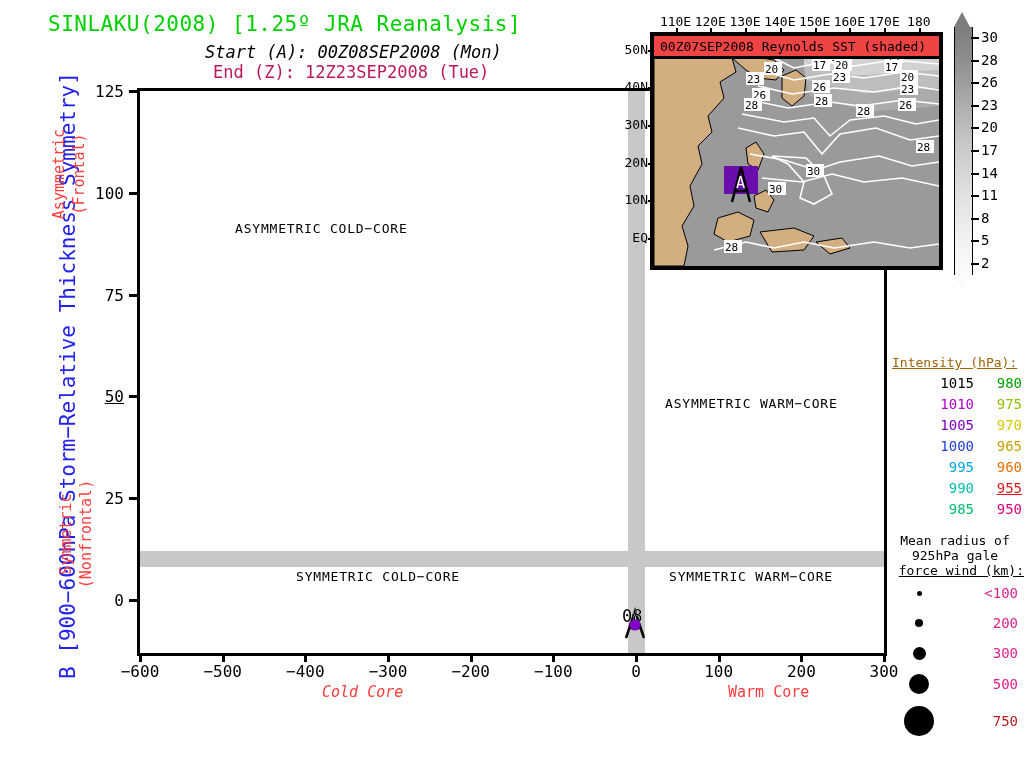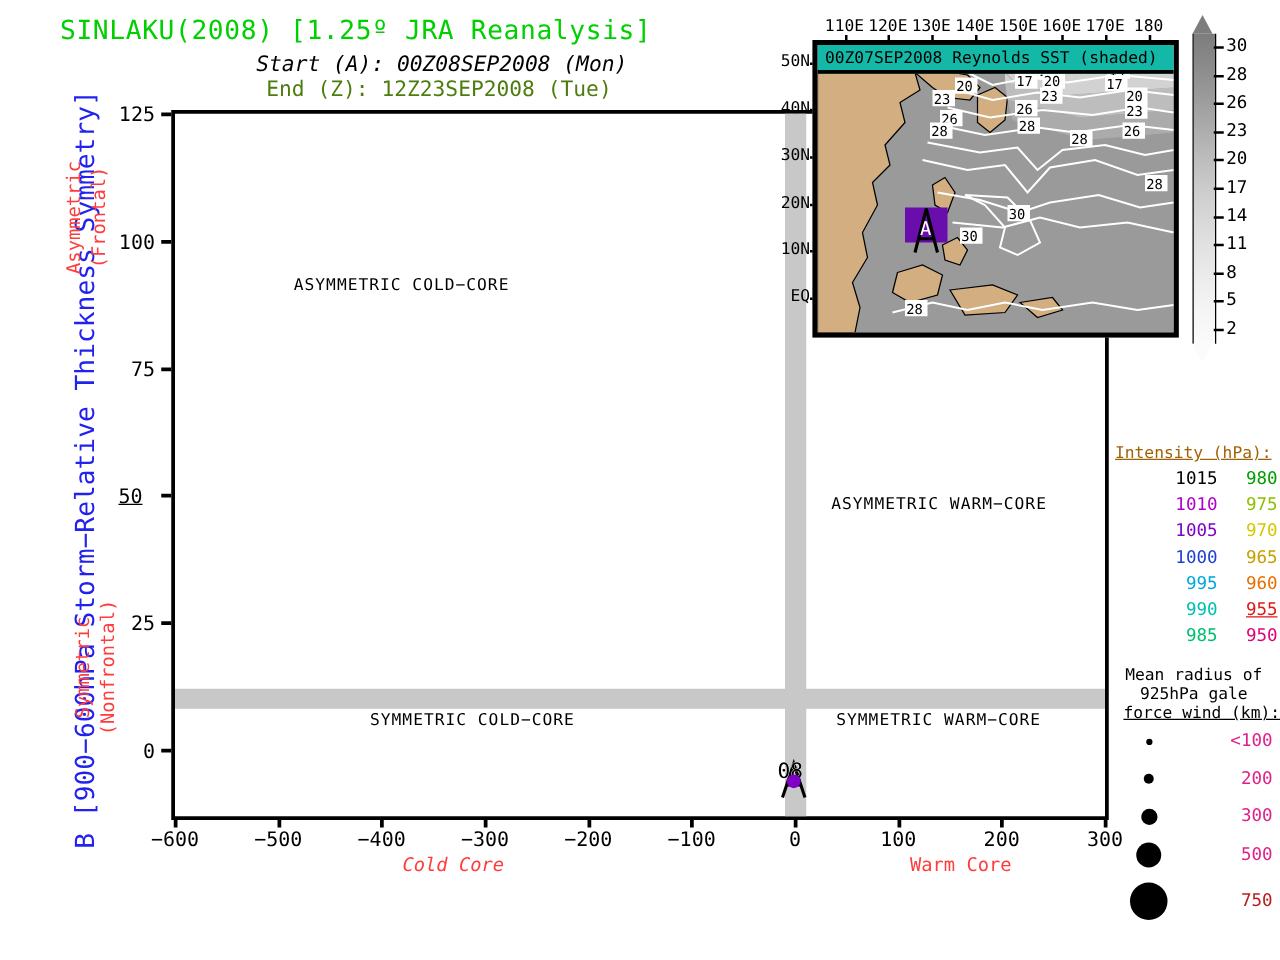--- a/index.html
+++ b/index.html
@@ -6,21 +6,21 @@
   body{width:1024px;height:768px;background:#ffffff;overflow:hidden;
        font-family:"DejaVu Sans Mono","Liberation Mono",monospace;}
   #root{position:relative;width:1024px;height:768px;}
 
   .abs{position:absolute;}
   .nosel{-webkit-user-select:none;user-select:none;}
 
   
   #title-main{left:48px;top:12px;font-size:21px;color:#00d000;letter-spacing:.5px;white-space:nowrap;}
   #title-start{left:205px;top:42px;font-size:17px;color:#000;white-space:nowrap;font-style:italic;}
-  #title-end{left:213px;top:62px;font-size:17px;color:#4d7c0f;white-space:nowrap;}
+  #title-end{left:213px;top:62px;font-size:17px;color:#be185d;white-space:nowrap;}
 
   
   #plot-frame{left:137px;top:88px;width:750px;height:568px;border:3px solid #000;
               box-sizing:border-box;background:#fff;}
   #band-h{left:140px;top:529px;width:744px;height:16px;background:#c8c8c8;}
   #band-v{left:621px;top:91px;width:17px;height:562px;background:#c8c8c8;}
 
   
   .ytick-lbl{font-size:16px;color:#000;text-align:right;width:46px;}
   .ytick-mark{width:8px;height:3px;background:#000;}
@@ -43,21 +43,21 @@
   
   .quad{font-size:13px;color:#000;letter-spacing:.8px;white-space:nowrap;}
   #quad-acc{left:235px;top:221px;}
   #quad-awc{left:665px;top:396px;}
   #quad-scc{left:296px;top:569px;}
   #quad-swc{left:669px;top:569px;}
 
   
   #inset{left:650px;top:32px;width:293px;height:238px;border:4px solid #000;
          box-sizing:border-box;background:#9a9a9a;overflow:hidden;}
-  #inset-title{left:0;top:0;width:100%;height:23px;background:#14b8a6;border-bottom:3px solid #000;
+  #inset-title{left:0;top:0;width:100%;height:23px;background:#ef4444;border-bottom:3px solid #000;
                box-sizing:border-box;font-size:13px;color:#000;padding:3px 0 0 6px;white-space:nowrap;}
   .lon-lbl{font-size:13px;color:#000;text-align:center;width:44px;}
   .lat-lbl{font-size:13px;color:#000;text-align:right;width:36px;}
   .lat-tick{width:7px;height:2px;background:#000;}
   .lon-tick{width:2px;height:7px;background:#000;}
   #cbar{left:954px;top:27px;width:17px;height:248px;
         background:linear-gradient(to bottom,#7d7d7d 0%,#8a8a8a 10%,#9a9a9a 20%,#ababab 30%,
                     #bcbcbc 40%,#cccccc 50%,#d8d8d8 60%,#e3e3e3 70%,#ededed 80%,#f5f5f5 90%,#fbfbfb 100%);
         border-left:1px solid #000;border-right:1px solid #000;}
   .cbar-lbl{font-size:14px;color:#000;}
@@ -91,21 +91,21 @@
 
   <div class="abs" id="plot-frame"></div>
   <div class="abs" id="band-h" style="top: 551.333px; background: rgb(200, 200, 200);"></div>
   <div class="abs" id="band-v" style="left: 628px; background: rgb(200, 200, 200);"></div>
 
   <div id="yticks">
       <div class="abs nosel ytick-lbl" style="left: 78px; top: 591.058px;">0</div>
       <div class="abs ytick-mark" style="left: 129px; top: 599.058px;"></div>
       <div class="abs nosel ytick-lbl" style="left: 78px; top: 489.246px;">25</div>
       <div class="abs ytick-mark" style="left: 129px; top: 497.246px;"></div>
-      <div class="abs nosel ytick-lbl" style="left: 68px; top: 387.435px; text-decoration: underline;">50</div>
+      <div class="abs nosel ytick-lbl" style="left: 78px; top: 387.435px; text-decoration: underline;">50</div>
       <div class="abs ytick-mark" style="left: 129px; top: 395.435px;"></div>
       <div class="abs nosel ytick-lbl" style="left: 78px; top: 285.623px;">75</div>
       <div class="abs ytick-mark" style="left: 129px; top: 293.623px;"></div>
       <div class="abs nosel ytick-lbl" style="left: 78px; top: 183.812px;">100</div>
       <div class="abs ytick-mark" style="left: 129px; top: 191.812px;"></div>
       <div class="abs nosel ytick-lbl" style="left: 78px; top: 82px;">125</div>
       <div class="abs ytick-mark" style="left: 129px; top: 90px;"></div>
     </div>
   <div id="xticks">
       <div class="abs nosel xtick-lbl" style="left: 105px; top: 662px;">−600</div>

